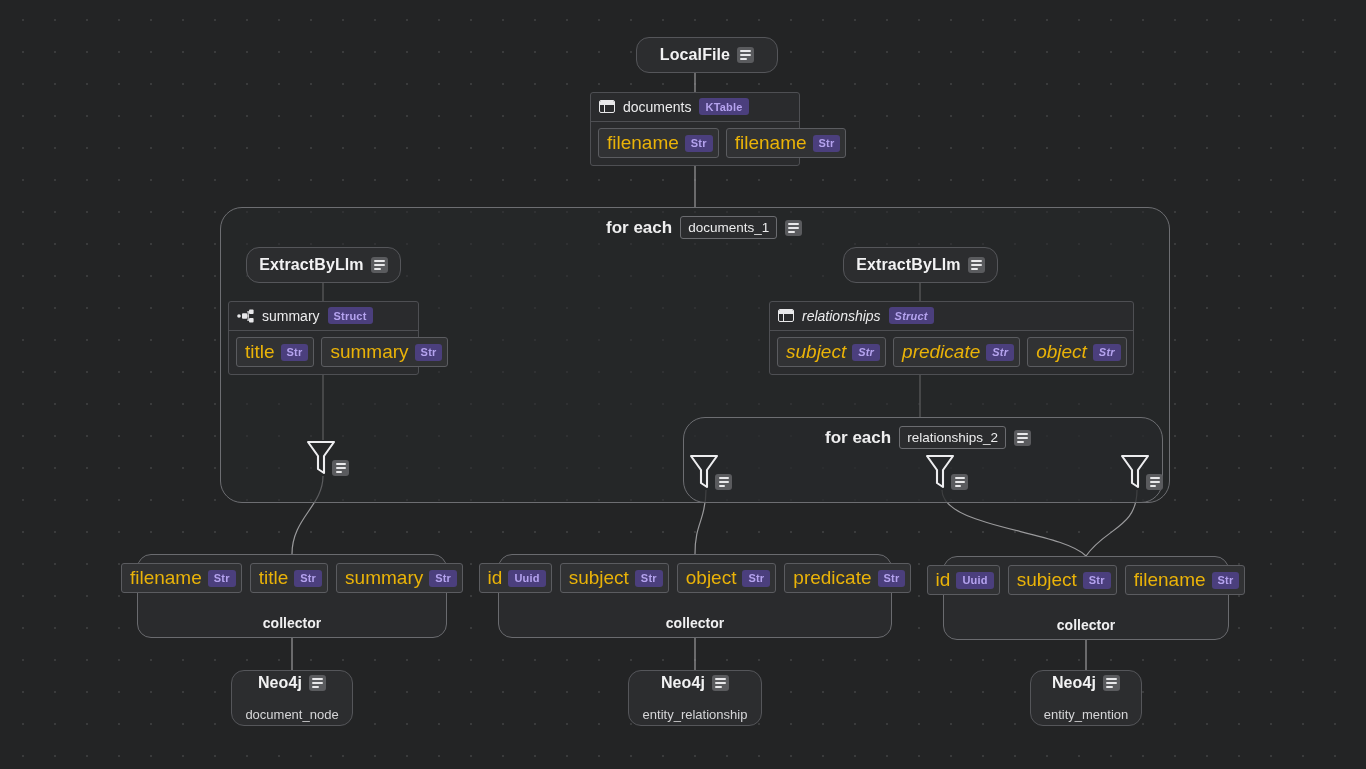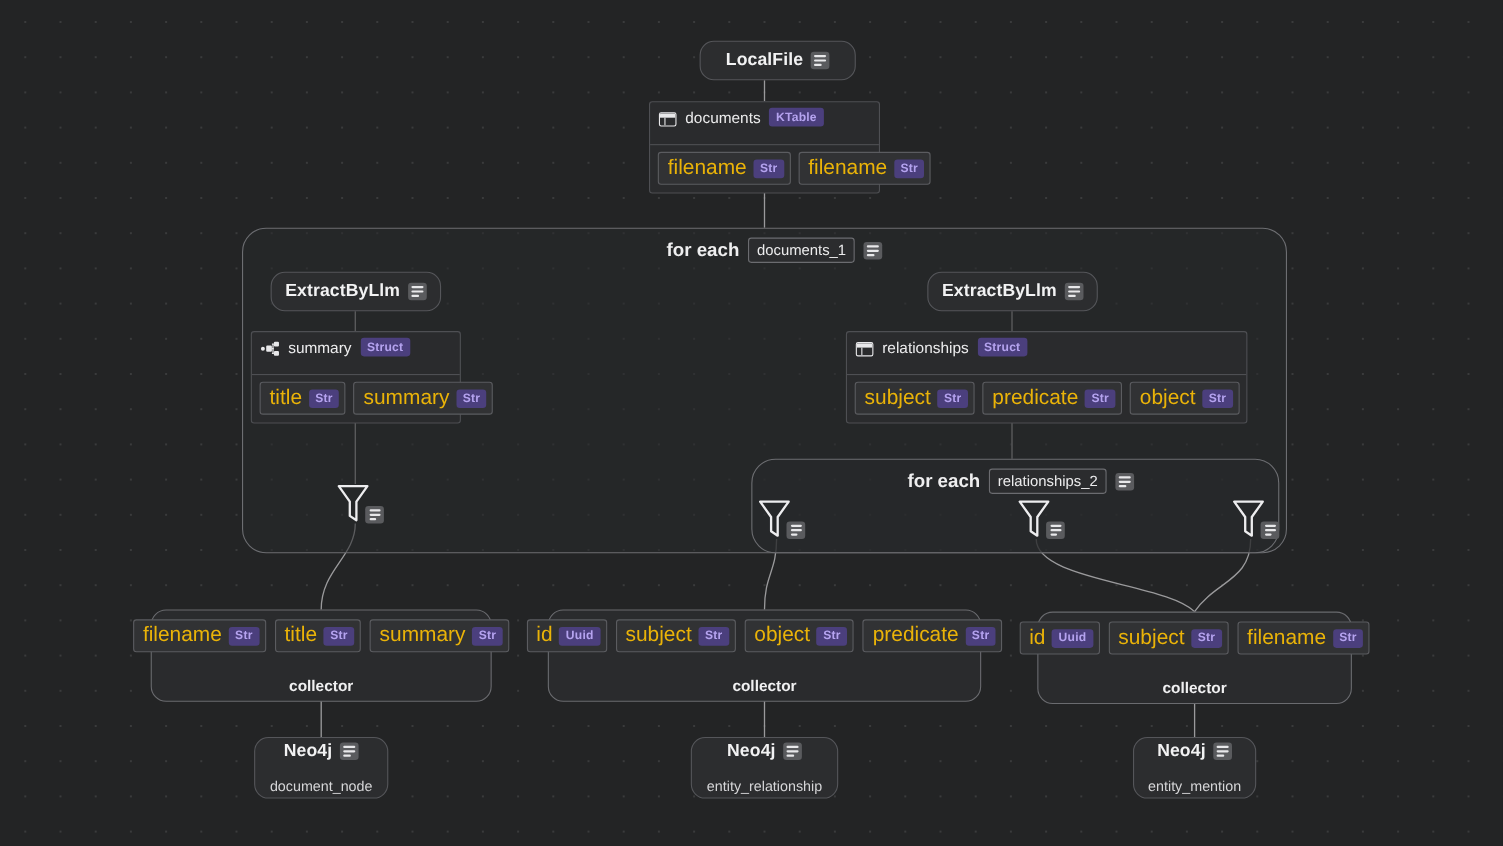--- a/index.html
+++ b/index.html
@@ -78,22 +78,22 @@
   
   .tableblock {
     position: absolute;
     background: #2a2b2d;
     border: 1px solid #4e4f53;
     border-radius: 3px;
     z-index: 3;
     display: flex; flex-direction: column;
   }
   .tb-head {
-    display: flex; align-items: flex-end; gap: 8px;
-    padding: 5px 9px 16px 8px;
+    display: flex; align-items: center; gap: 8px;
+    padding: 5px 9px 6px 8px;
     border-bottom: 1px solid #4e4f53;
   }
   .tb-head .name { font-size: 14px; color: #ececed; white-space: nowrap; }
   .tb-fields { display: flex; gap: 7px; padding: 6px 7px 7px 7px; }
   .field {
     display: flex; align-items: center; gap: 6px;
     border: 1px solid #5b5c60;
     border-radius: 3px;
     padding: 3px 5px 3px 8px;
     background: #313234;
@@ -289,21 +289,21 @@
     <div class="pill-row">
       <span class="pill-title">ExtractByLlm</span>
       <span class="doc-icon">
           <i class="l1"></i>
           <i class="l2"></i>
           <i class="l3"></i>
         </span>
     </div>
   </div>
 
-  <div class="tableblock" style="left:769px; top:301px; width:365px;">
+  <div class="tableblock" style="left:769px; top:301px; width:365px;font-style:italic;">
     <div class="tb-head">
       <span class="tbl-icon">
         <span class="th"></span>
           <span class="tb">
             <span class="c1"></span>
             <span class="c2"></span>
           </span>
       </span>
       <span class="name">relationships</span>
       <span class="badge">Struct</span>

